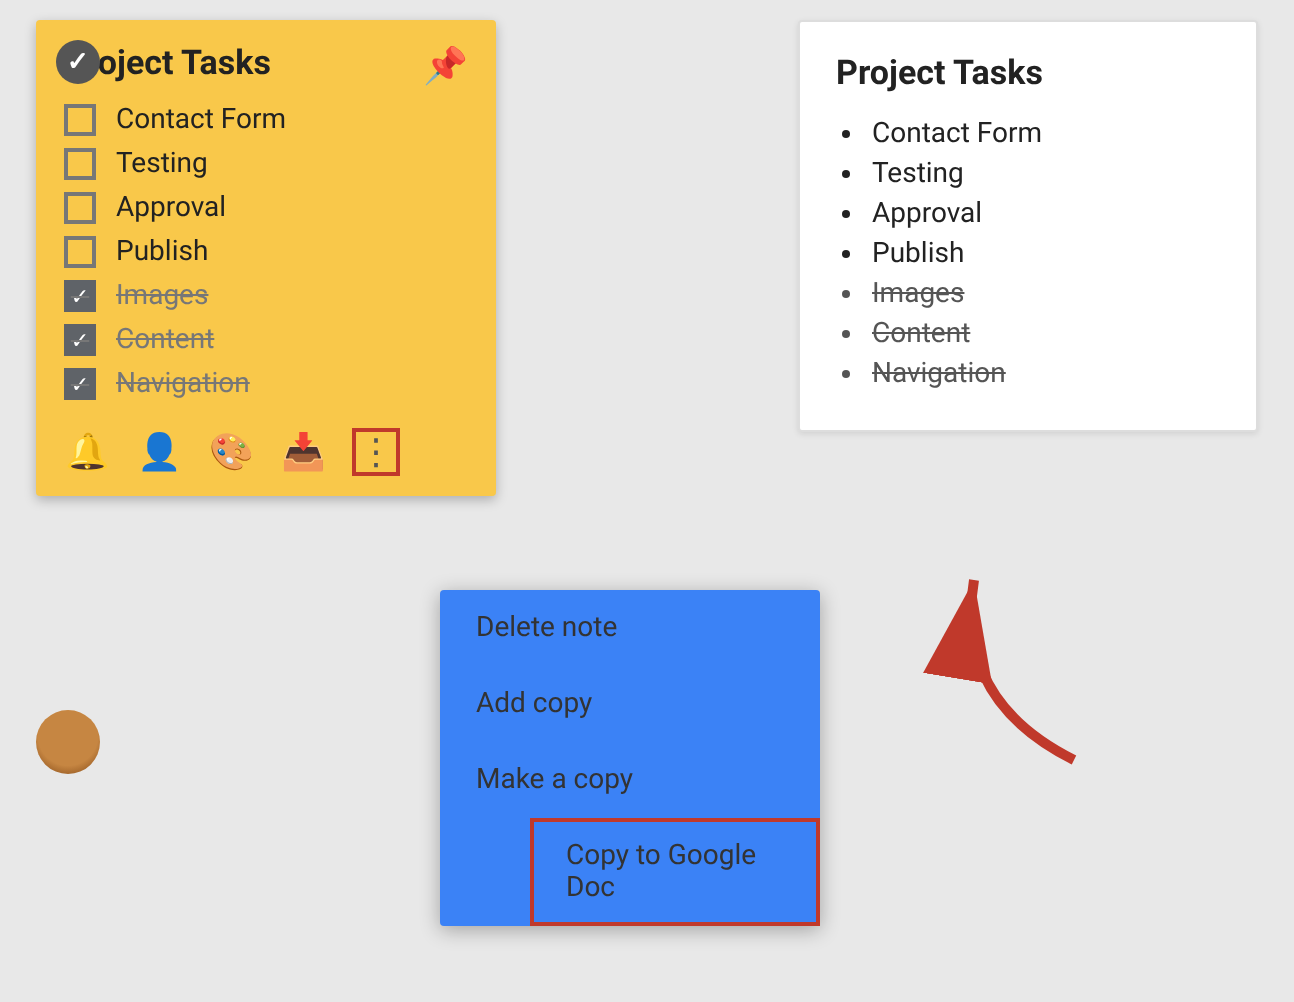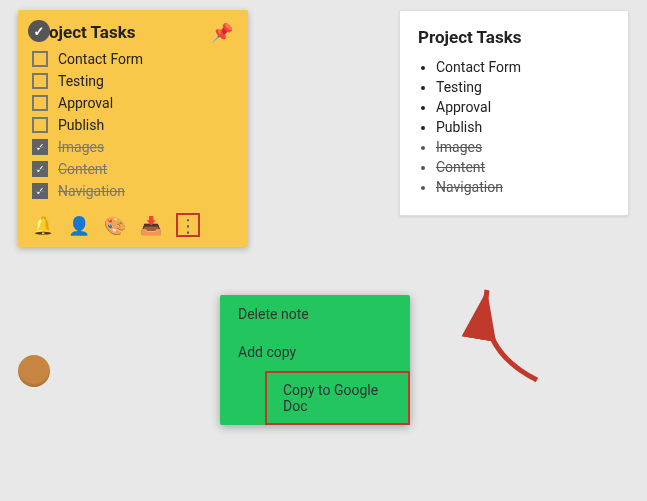--- a/index.html
+++ b/index.html
@@ -144,21 +144,21 @@
       width: 100%;
       height: 100%;
       background: radial-gradient(circle at 50% 40%, #c68642 60%, #7a4010 100%);
     }
 
     
     .context-menu {
       position: absolute;
       left: 220px;
       top: 295px;
-      background: #22c55e;
+      background: #3b82f6;
       box-shadow: 0 2px 10px rgba(0,0,0,0.3);
       border-radius: 2px;
       width: 190px;
       z-index: 10;
     }
 
     .menu-item {
       padding: 11px 18px;
       font-size: 14px;
       color: #333;
@@ -272,20 +272,21 @@
 </div>
 
 <div class="avatar" style="bottom: auto; top: 355px; left: 18px;">
   <div class="avatar-inner"></div>
 </div>
 
 <div class="context-menu">
 
 <div class="menu-item">Delete note</div>
     <div class="menu-item">Add copy</div>
+    <div class="menu-item">Make a copy</div>
     <div class="menu-item highlighted">Copy to Google Doc</div>
   </div>
 
 <div class="preview-card">
   <div class="preview-title">Project Tasks</div>
   <ul class="preview-list">
 
   <li>Contact Form</li>
       <li>Testing</li>
       <li>Approval</li>

